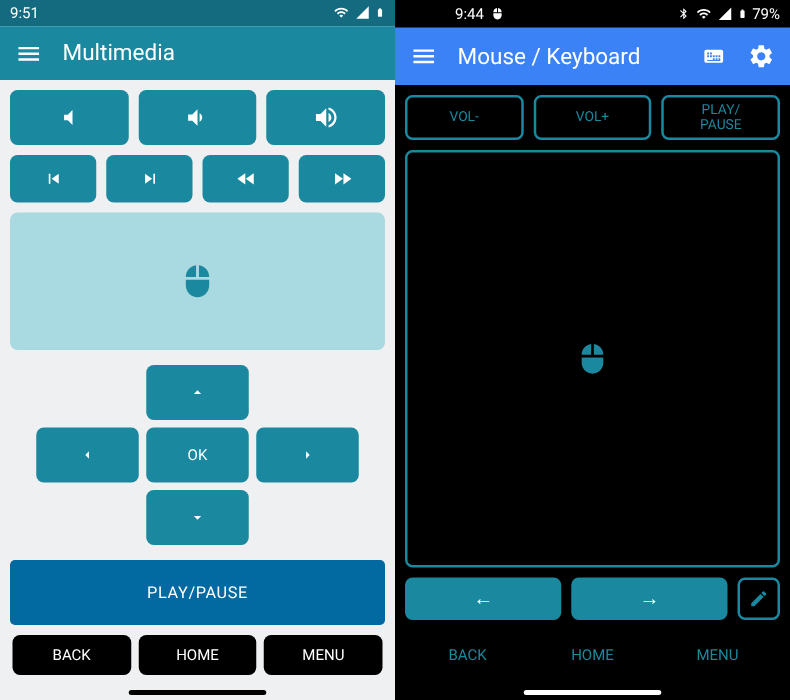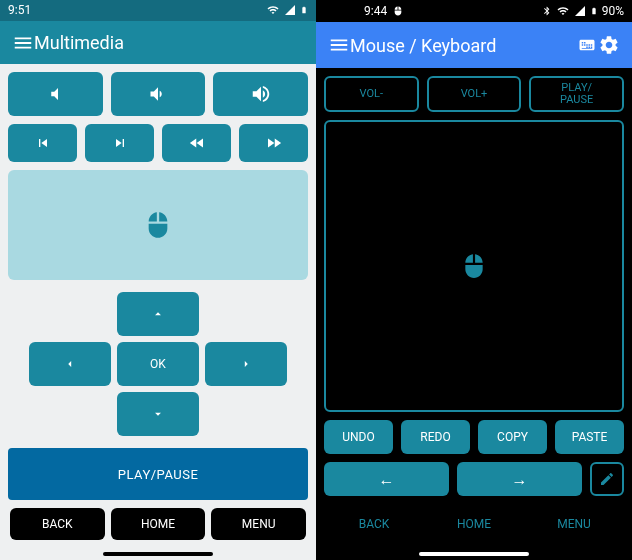--- a/index.html
+++ b/index.html
@@ -10,21 +10,21 @@
   .right { background: #000; }
 
   
   .status { height: 22px; display: flex; align-items: center; justify-content: space-between; padding: 0 8px; font-size: 12px; color: #fff; text-align: right; }
   .left .status { background: #146b7f; }
   .right .status { background: #000; padding-left: 48px; }
   .status .icons { display: flex; align-items: center; gap: 4px; }
   .status svg { display: block; }
 
   
-  .appbar { height: 46px; display: flex; align-items: center; padding: 0 12px; color: #fff; }
+  .appbar { height: 46px; display: flex; align-items: center; padding: 0 12px; gap: 16px; color: #fff; }
   .left .appbar { background: #1a889f; }
   .right .appbar { background: #3b82f6; justify-content: center; }
   .appbar .title { font-size: 18px; font-weight: 400; flex: 1; }
   .appbar .ticon { width:22px; height:22px; display:flex; align-items:center; justify-content:center; }
 
   
   .left .body { flex: 1; display: flex; flex-direction: column; padding: 8px; gap: 8px; }
   .row { display: flex; gap: 8px; }
   .btn-teal { background: #1a889f; border-radius: 6px; display:flex; align-items:center; justify-content:center; color:#fff; height:44px; flex:1; }
   .btn-teal.small { height:38px; }
@@ -178,21 +178,21 @@
           </svg>
         <svg width="14" height="12" viewBox="0 0 24 24" fill="#fff">
             <path d="M1 9l2 2c4.97-4.97 13.03-4.97 18 0l2-2C16.93 2.93 7.07 2.93 1 9zm8 8l3 3 3-3c-1.66-1.66-4.34-1.66-6 0zm-4-4l2 2c2.76-2.76 7.24-2.76 10 0l2-2C15.14 9.14 8.86 9.14 5 13z"></path>
           </svg>
         <svg width="12" height="12" viewBox="0 0 24 24" fill="#fff">
             <path d="M2 22h20V2z"></path>
           </svg>
         <svg width="8" height="14" viewBox="0 0 24 24" fill="#fff">
             <path d="M15.67 4H14V2h-4v2H8.33C7.6 4 7 4.6 7 5.33v15.33C7 21.4 7.6 22 8.33 22h7.33c.74 0 1.34-.6 1.34-1.33V5.33C17 4.6 16.4 4 15.67 4z"></path>
           </svg>
-        <span>90%</span>
+        <span>79%</span>
       </span>
     </div>
 
     <div class="appbar">
       <span class="ticon">
         <svg width="22" height="22" viewBox="0 0 24 24" fill="#fff">
             <path d="M3 18h18v-2H3v2zm0-5h18v-2H3v2zm0-7v2h18V6H3z"></path>
           </svg>
       </span>
       <span class="title">Mouse / Keyboard</span>
@@ -215,26 +215,20 @@
         <div class="rbtn" style="white-space:pre">PLAY/
 PAUSE</div>
       </div>
 
       <div class="trackpad-right">
         <svg width="26" height="26" viewBox="0 0 24 24" fill="#1a889f">
             <path d="M13 1.07V9h7c0-4.08-3.05-7.44-7-7.93zM4 15c0 4.42 3.58 8 8 8s8-3.58 8-8v-4H4v4zm7-13.93C7.05 1.56 4 4.92 4 9h7V1.07z"></path>
           </svg>
       </div>
 
-      <div class="row">
-        <div class="fbtn">UNDO</div>
-        <div class="fbtn">REDO</div>
-        <div class="fbtn">COPY</div>
-        <div class="fbtn">PASTE</div>
-      </div>
 
       <div class="row">
         <div class="arrow-btn">←</div>
         <div class="arrow-btn">→</div>
         <div class="edit-btn">
           <svg width="16" height="16" viewBox="0 0 24 24" fill="#1a889f">
               <path d="M3 17.25V21h3.75L17.81 9.94l-3.75-3.75L3 17.25zM20.71 7.04c.39-.39.39-1.02 0-1.41l-2.34-2.34c-.39-.39-1.02-.39-1.41 0l-1.83 1.83 3.75 3.75 1.83-1.83z"></path>
             </svg>
         </div>
       </div>

